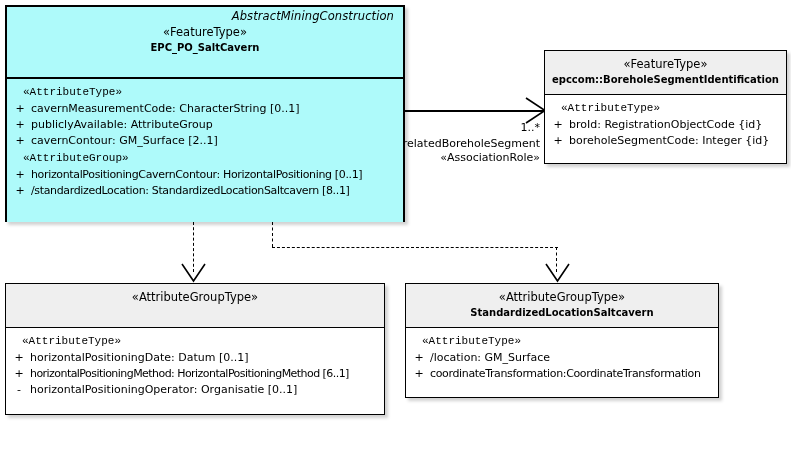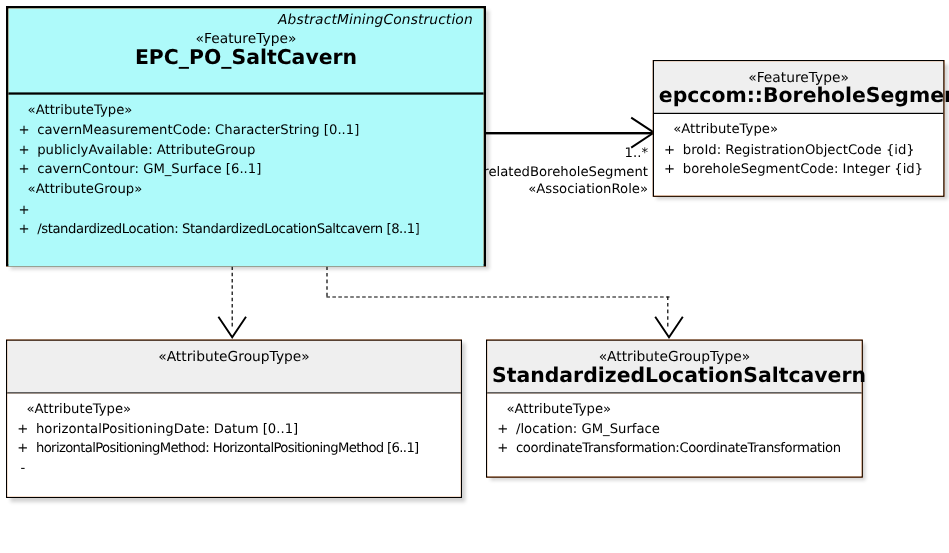--- a/index.html
+++ b/index.html
@@ -47,37 +47,38 @@
     letter-spacing: 0.1px;
   }
   .stereotype {
     display: block;
     font-size: 11.5px;
     color: #000000;
     line-height: 15px;
   }
   .class-name {
     display: block;
-    font-size: 17px;
+    font-size: 10px;
     font-weight: bold;
     color: #000000;
     line-height: 16px;
   }
 
   .body {
     box-sizing: border-box;
     background: #ffffff;
     padding: 4px 2px 4px 2px;
   }
   .group-label {
     font-size: 11px;
     color: #000000;
     padding: 1px 0 1px 14px;
     line-height: 16px;
     white-space: nowrap;
+    font-family: Liberation Mono, monospace;
   }
   .attr-row {
     display: flex;
     align-items: baseline;
     line-height: 16px;
     white-space: nowrap;
   }
   .attr-vis {
     width: 22px;
     flex: 0 0 22px;
@@ -157,25 +158,26 @@
       <div class="attr-row">
         <span class="attr-vis">+</span>
         <span class="attr-text">cavernMeasurementCode: CharacterString [0..1]</span>
       </div>
       <div class="attr-row">
         <span class="attr-vis">+</span>
         <span class="attr-text">publiclyAvailable: AttributeGroup</span>
       </div>
       <div class="attr-row">
         <span class="attr-vis">+</span>
-        <span class="attr-text">cavernContour: GM_Surface [6..1]</span>
+        <span class="attr-text">cavernContour: GM_Surface [2..1]</span>
       </div>
       <div class="group-label">«AttributeGroup»</div>
       <div class="attr-row">
         <span class="attr-vis">+</span>
+        <span class="attr-text squeeze">horizontalPositioningCavernContour: HorizontalPositioning [0..1]</span>
       </div>
       <div class="attr-row">
         <span class="attr-vis">+</span>
         <span class="attr-text squeeze">/standardizedLocation: StandardizedLocationSaltcavern [8..1]</span>
       </div>
     </div>
   </div>
 
   <div class="uml-class" style="left:544px; top:50px; width:243px; height:114px;">
     <div class="head" style="height:44px; padding-top:6px;">
@@ -204,20 +206,21 @@
       <div class="attr-row">
         <span class="attr-vis">+</span>
         <span class="attr-text">horizontalPositioningDate: Datum [0..1]</span>
       </div>
       <div class="attr-row">
         <span class="attr-vis">+</span>
         <span class="attr-text squeeze" style="letter-spacing:-0.55px;">horizontalPositioningMethod: HorizontalPositioningMethod [6..1]</span>
       </div>
       <div class="attr-row">
         <span class="attr-vis">-</span>
+        <span class="attr-text">horizontalPositioningOperator: Organisatie [0..1]</span>
       </div>
     </div>
   </div>
 
   <div class="uml-class" style="left:405px; top:283px; width:314px; height:115px;">
     <div class="head" style="height:44px; padding-top:6px;">
       <span class="stereotype">«AttributeGroupType»</span>
       <span class="class-name">StandardizedLocationSaltcavern</span>
     </div>
     <div class="body" style="height:69px;">

